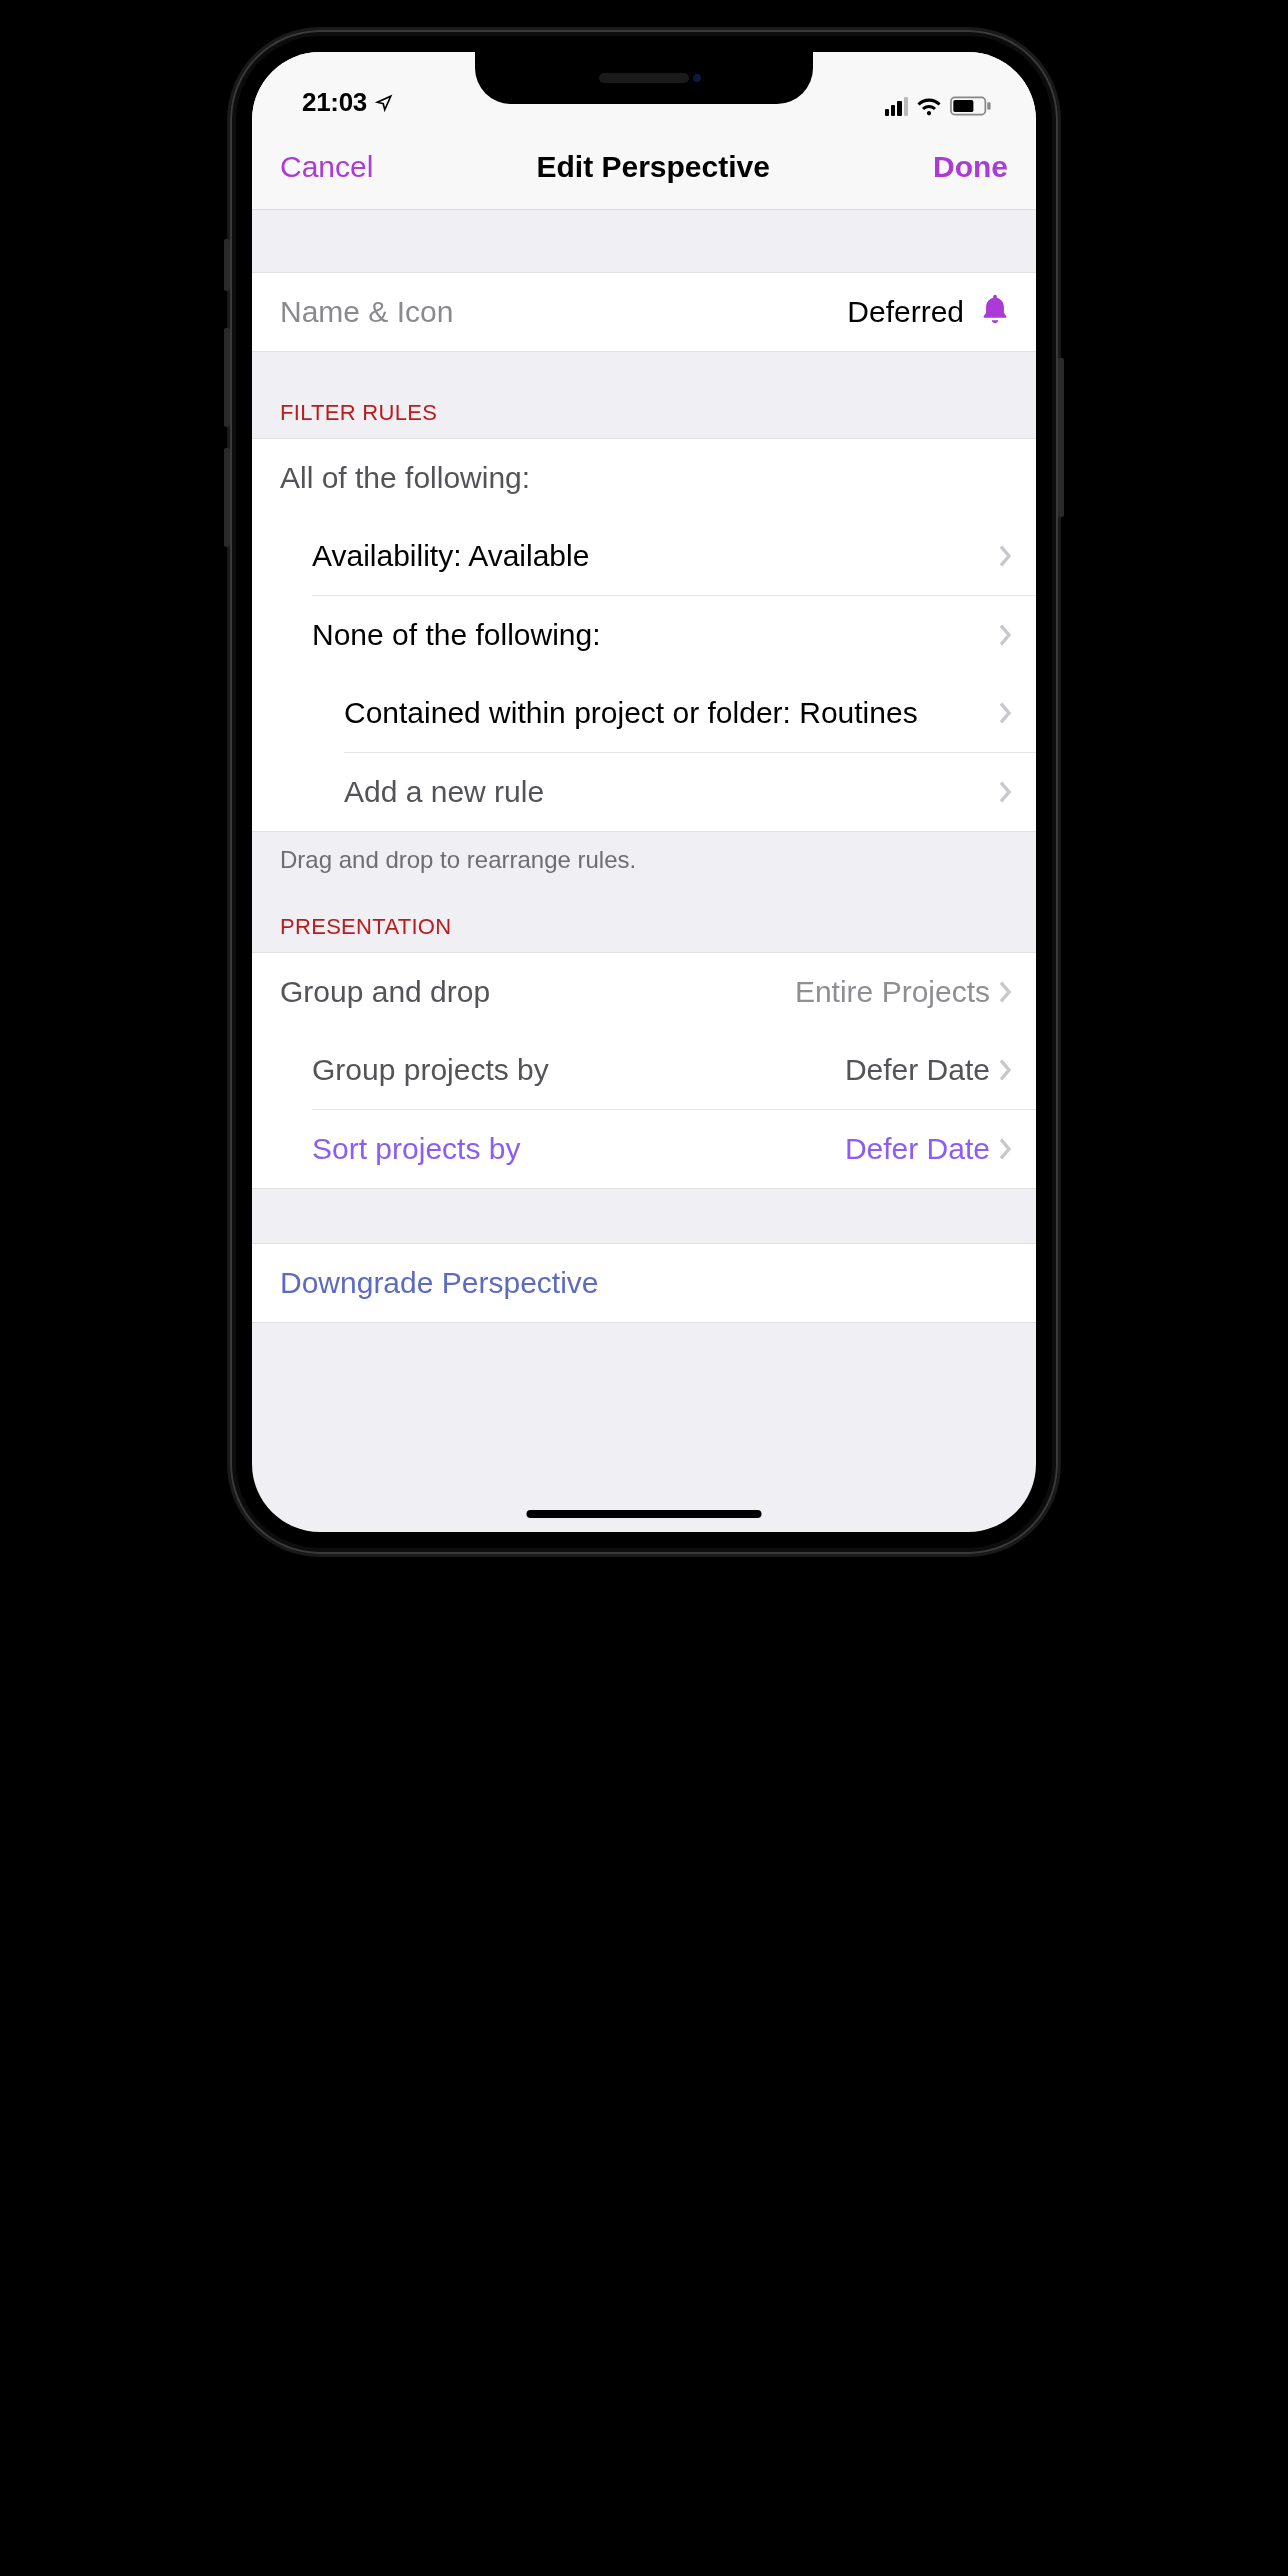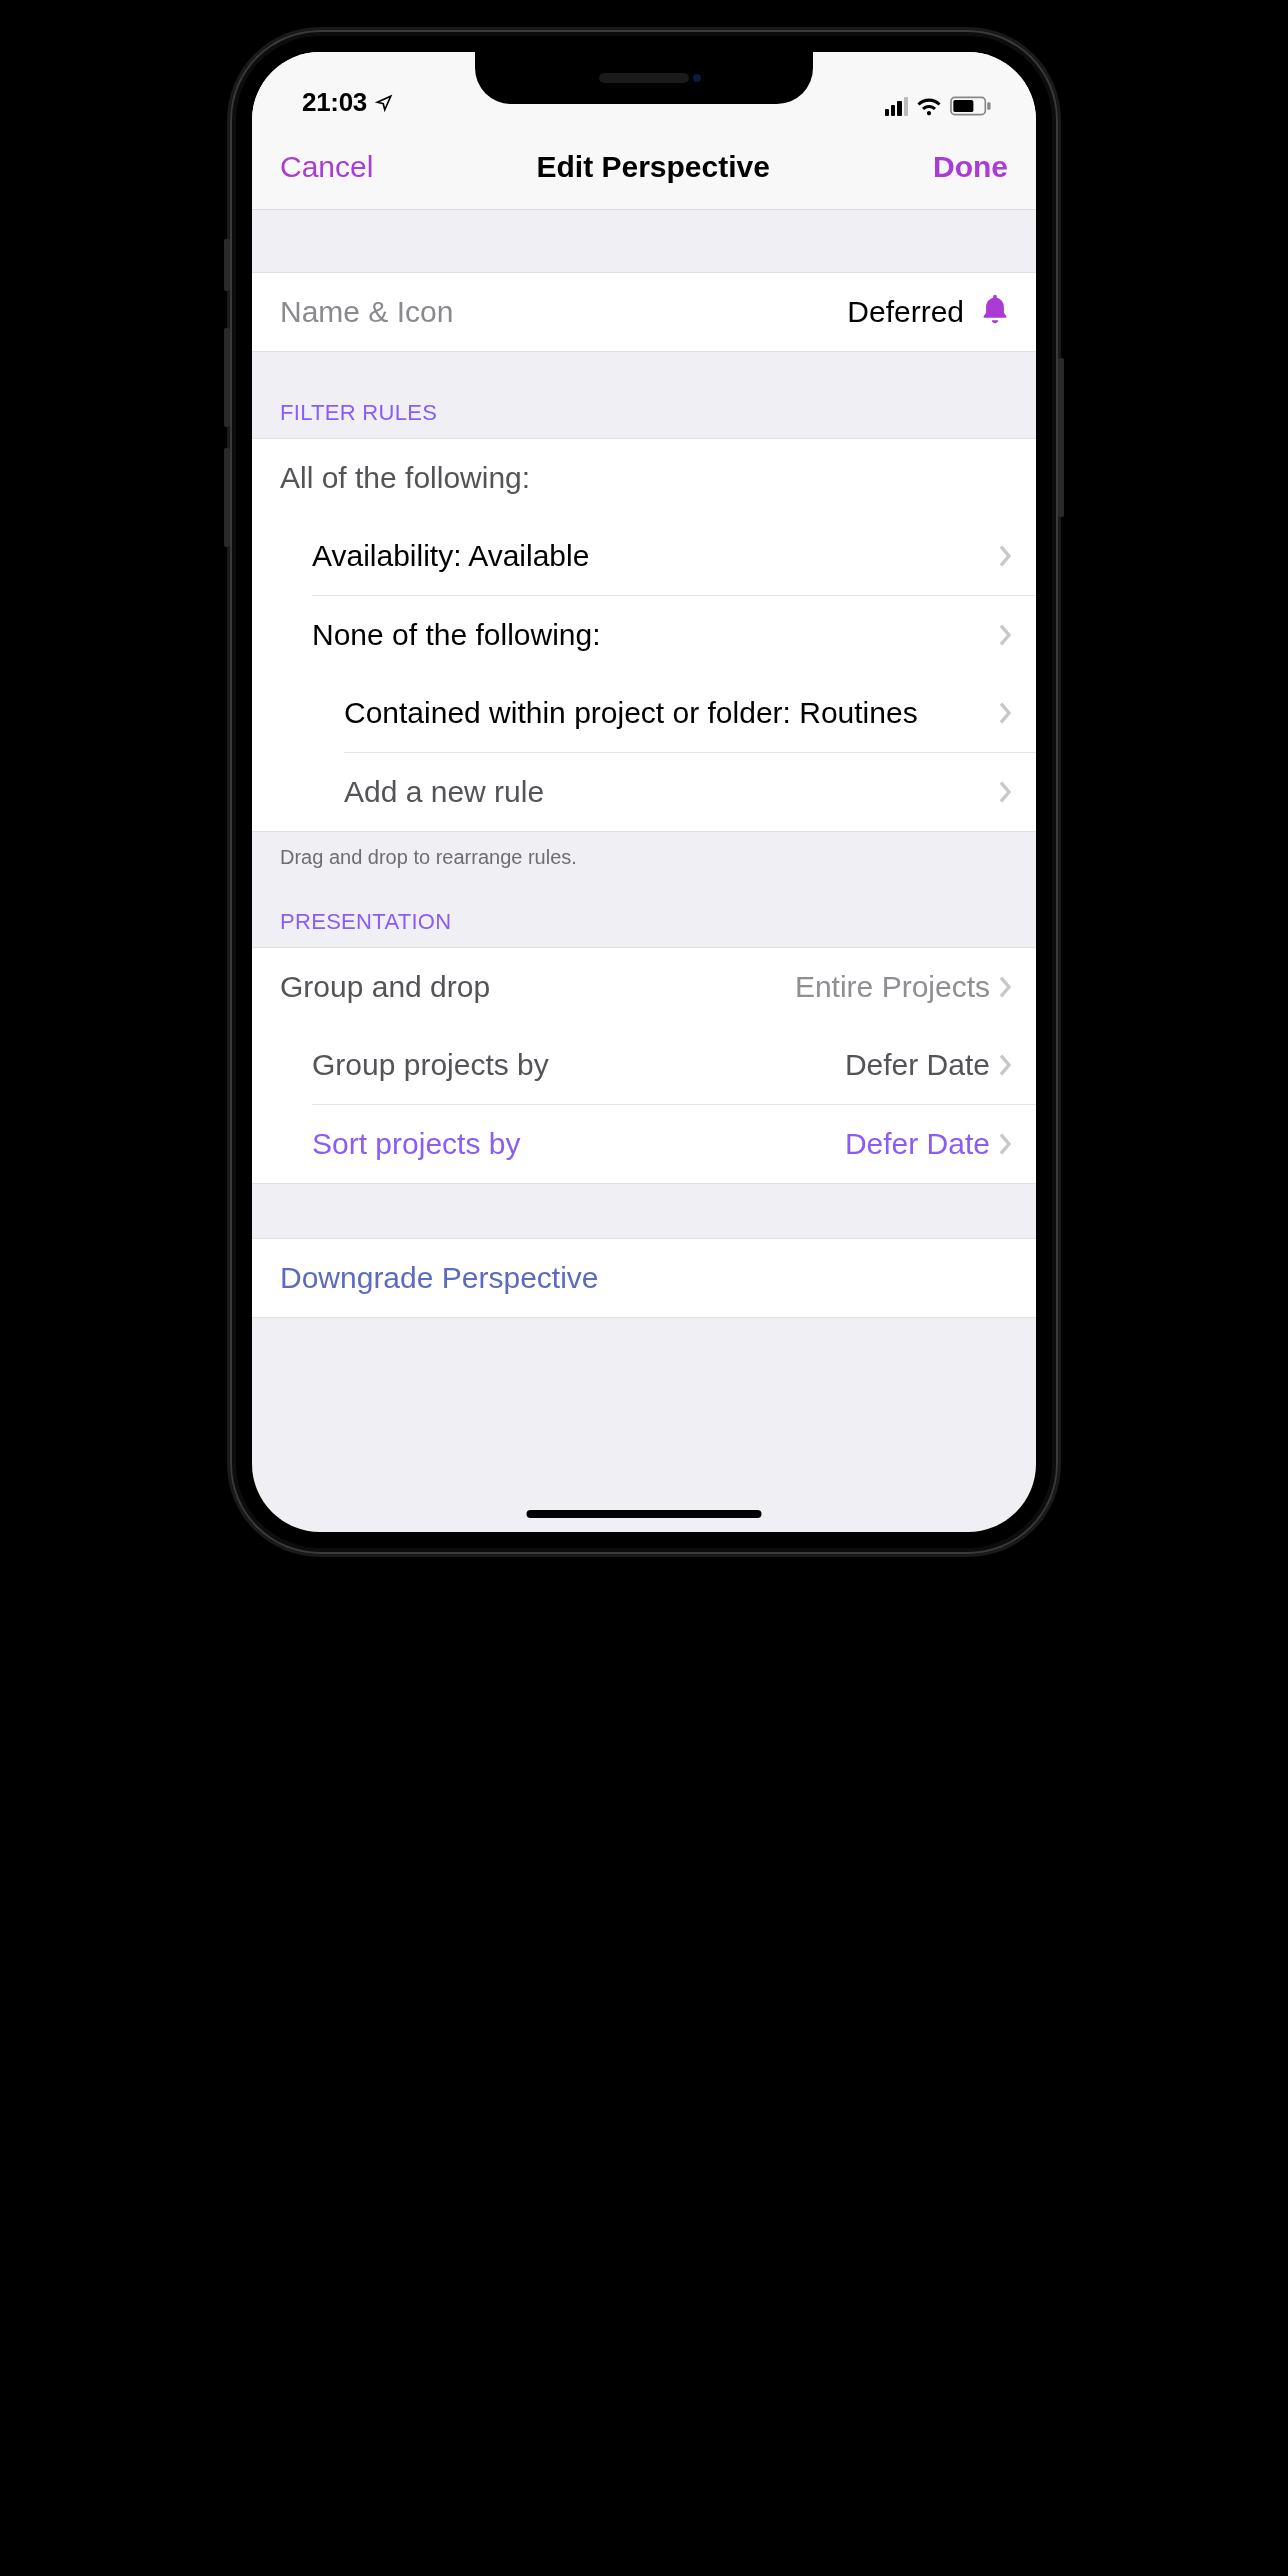--- a/index.html
+++ b/index.html
@@ -90,26 +90,26 @@
       background: #f8f8f8;
       border-bottom: 1px solid rgba(0,0,0,.12);
     }
     .nav-btn { color: #ab3bd6; font-size: 30px; font-weight: 400; }
     .nav-btn.done { font-weight: 600; }
     .nav-title { font-weight: 600; font-size: 30px; color: #000; }
 
     
     .spacer { height: 62px; background: #efeff4; }
     .section-header {
-      font-size: 22px; color: #8b5cf6; letter-spacing: 0.3px;
+      font-size: 22px; color: #b91c1c; letter-spacing: 0.3px;
       padding: 48px 28px 12px; text-transform: uppercase;
       background: #efeff4;
     }
     .section-footer {
-      font-size: 20px; color: #6d6d72;
+      font-size: 24px; color: #6d6d72;
       padding: 14px 28px 6px; background: #efeff4;
     }
     .cell-group {
       background: #fff;
       border-top: 1px solid rgba(0,0,0,.12);
       border-bottom: 1px solid rgba(0,0,0,.12);
     }
     .cell {
       display: flex; align-items: center; justify-content: space-between;
       min-height: 78px; padding: 14px 24px 14px 28px;

